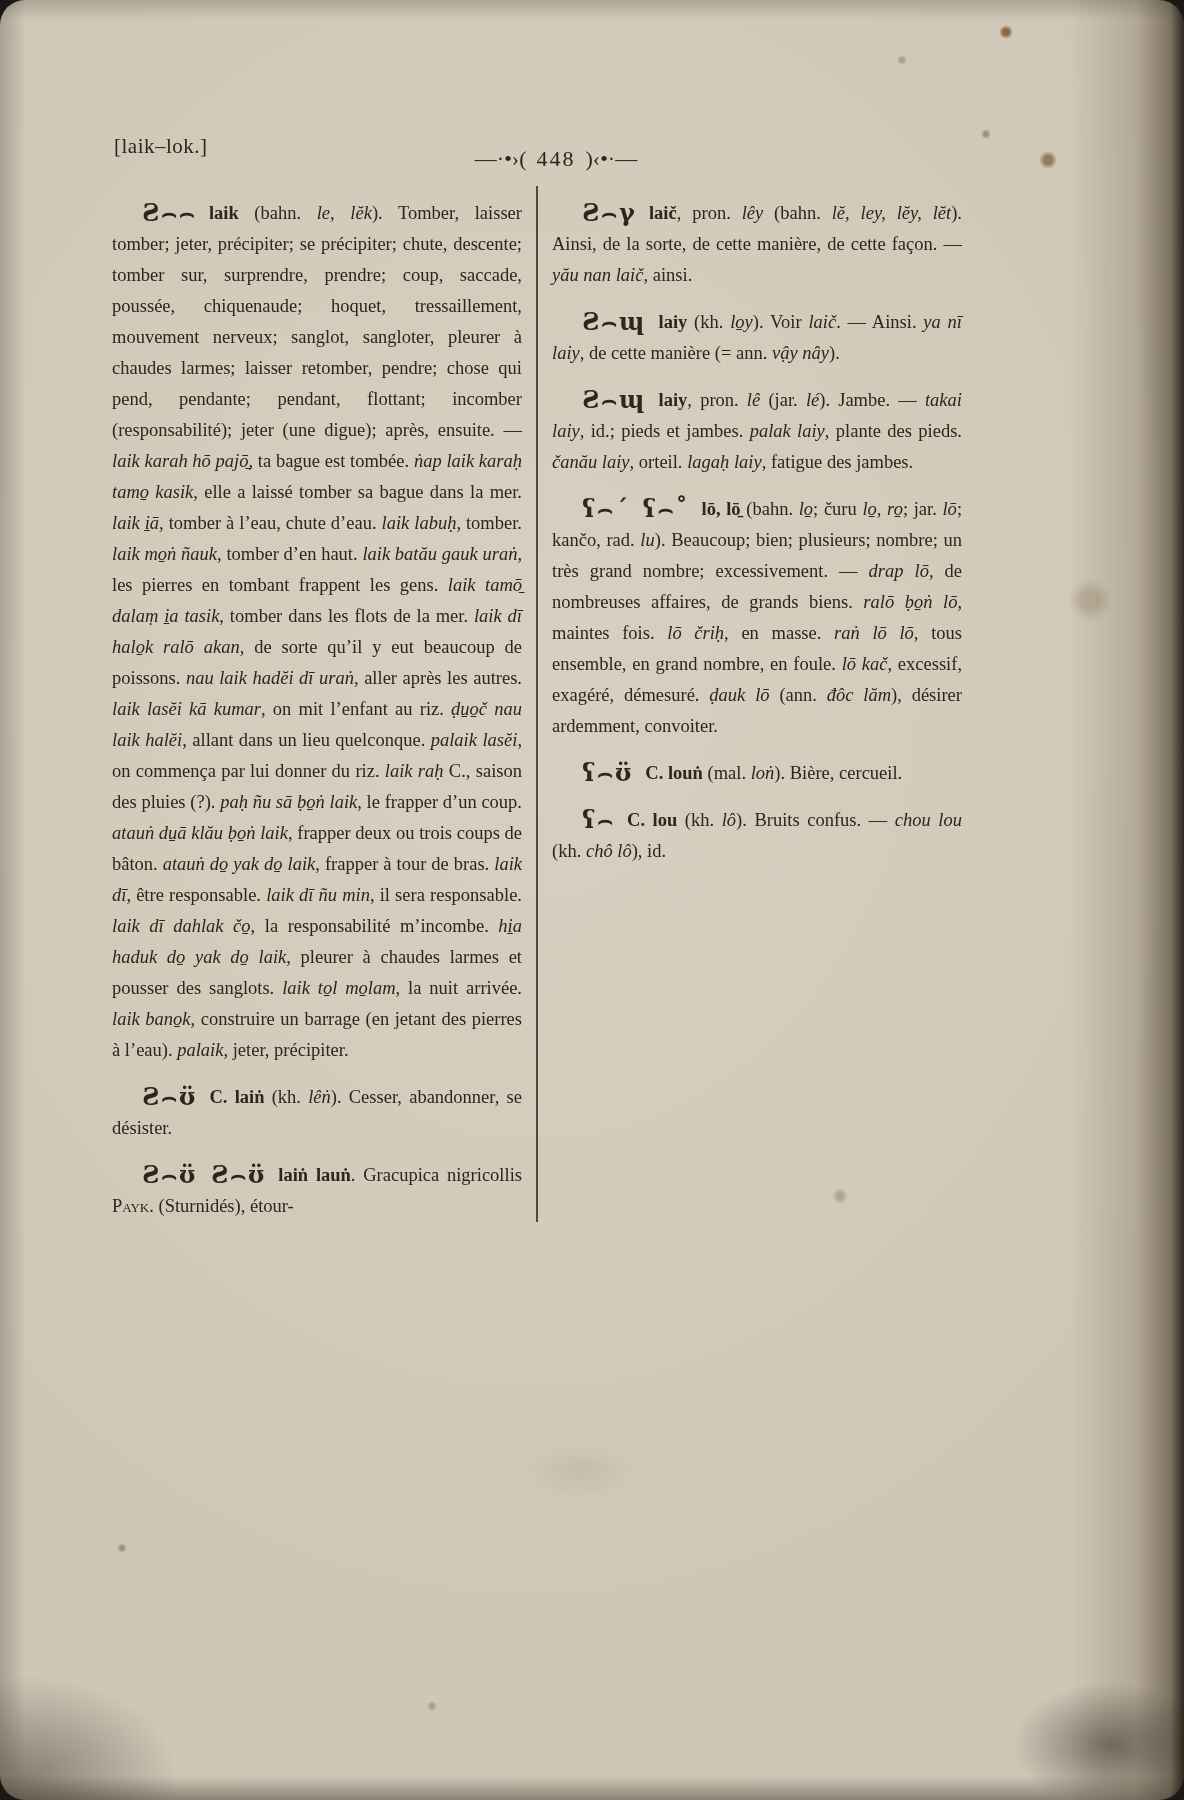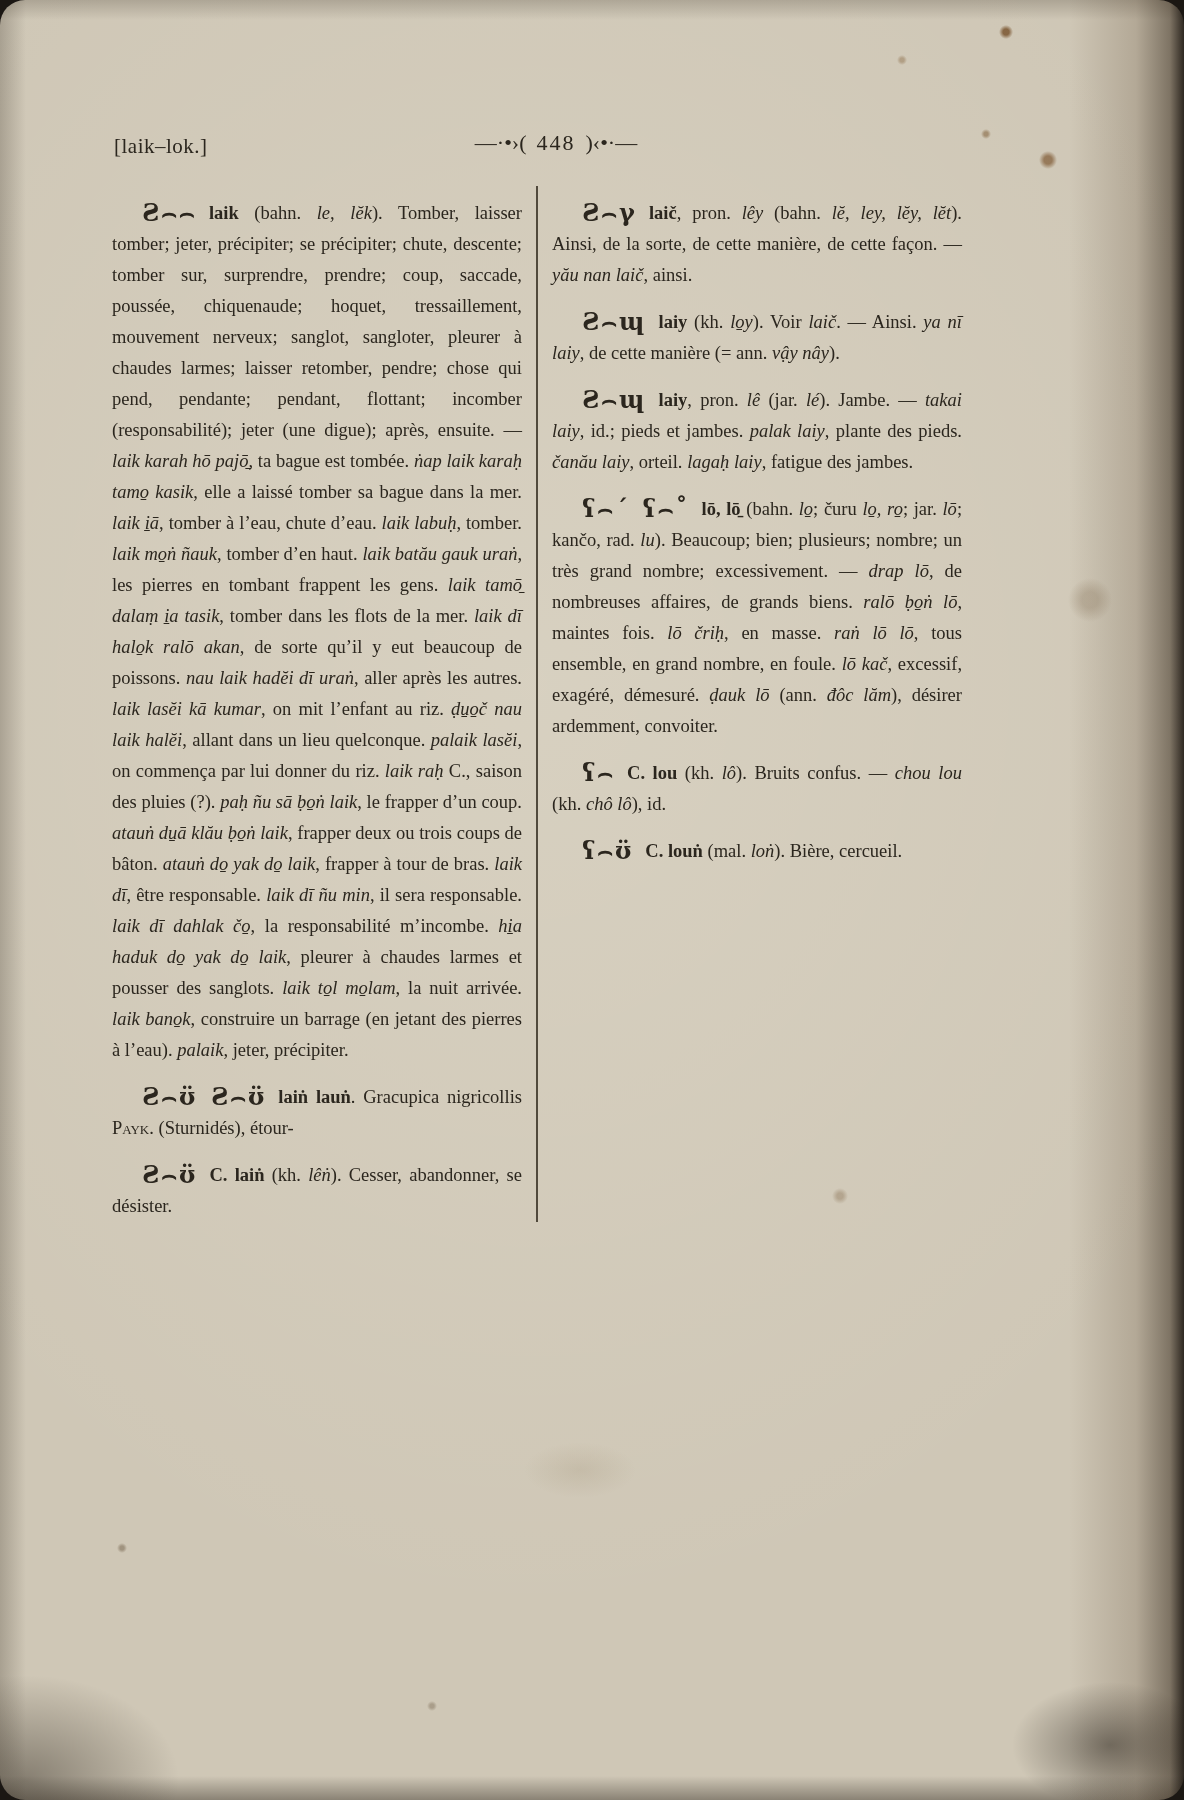--- a/index.html
+++ b/index.html
@@ -32,21 +32,21 @@
       radial-gradient(circle at 1090px 600px, rgba(100,75,45,.22) 0 8px, rgba(0,0,0,0) 22px),
       radial-gradient(circle at 840px 1196px, rgba(110,80,45,.30) 0 3px, rgba(0,0,0,0) 8px),
       radial-gradient(circle at 122px 1548px, rgba(90,70,45,.40) 0 2px, rgba(0,0,0,0) 5px),
       radial-gradient(circle at 432px 1706px, rgba(90,70,45,.32) 0 2px, rgba(0,0,0,0) 5px),
       radial-gradient(80px 40px at 580px 1470px, rgba(120,95,60,.12), rgba(0,0,0,0) 70%);
   }
   .content{position:absolute;left:112px;top:126px;width:852px;}
   .header{position:relative;height:48px;font-size:21px;}
   .section-label{position:absolute;left:2px;top:8px;letter-spacing:.5px;}
   .page-no{
-    position:absolute;left:0;top:4px;width:100%;text-align:center;
+    position:absolute;left:0;top:20px;width:100%;text-align:center;
     font-size:22px;transform:translateX(18px);white-space:nowrap;
   }
   .page-no .num{padding:0 10px;letter-spacing:2px;}
   .cols{display:flex;align-items:stretch;margin-top:12px;}
   .col{width:410px;font-size:18.5px;line-height:31px;text-align:justify;hyphens:auto;-webkit-hyphens:auto;}
   .divider{width:2px;background:rgba(58,50,38,.85);margin:0 14px;}
   .entry{margin:16px 0 0;text-indent:30px;}
   .entry:first-child{margin-top:12px;}
   .entry.continuation{text-indent:0;}
   .cham{
@@ -69,28 +69,28 @@
     <div class="header">
       <span class="section-label">[laik–lok.]</span>
       <span class="page-no">
         <span>―·•›(</span><span class="num">448</span><span>)‹•·―</span>
       </span>
     </div>
 
     <div class="cols">
       <div class="col">
           <p class="entry"><span class="cham">Ƨ⌢⌢</span><b class="head">laik</b><span class="seg-r"> (bahn. </span><span class="seg-i">le, lĕk</span><span class="seg-r">). Tomber, laisser tomber; jeter, précipiter; se précipiter; chute, descente; tomber sur, surprendre, prendre; coup, saccade, poussée, chiquenaude; hoquet, tressaillement, mouvement nerveux; sanglot, sangloter, pleurer à chaudes larmes; laisser retomber, pendre; chose qui pend, pendante; pendant, flottant; incomber (responsabilité); jeter (une digue); après, ensuite. — </span><span class="seg-i">laik karah hō pajō̱</span><span class="seg-r">, ta bague est tombée. </span><span class="seg-i">ṅap laik karaḥ tamo̱ kasik</span><span class="seg-r">, elle a laissé tomber sa bague dans la mer. </span><span class="seg-i">laik i̱ā</span><span class="seg-r">, tomber à l’eau, chute d’eau. </span><span class="seg-i">laik labuḥ</span><span class="seg-r">, tomber. </span><span class="seg-i">laik mo̱ṅ ñauk</span><span class="seg-r">, tomber d’en haut. </span><span class="seg-i">laik batău gauk uraṅ</span><span class="seg-r">, les pierres en tombant frappent les gens. </span><span class="seg-i">laik tamō̱ dalaṃ i̱a tasik</span><span class="seg-r">, tomber dans les flots de la mer. </span><span class="seg-i">laik dī halo̱k ralō akan</span><span class="seg-r">, de sorte qu’il y eut beaucoup de poissons. </span><span class="seg-i">nau laik hadĕi dī uraṅ</span><span class="seg-r">, aller après les autres. </span><span class="seg-i">laik lasĕi kā kumar</span><span class="seg-r">, on mit l’enfant au riz. </span><span class="seg-i">ḍu̱o̱č nau laik halĕi</span><span class="seg-r">, allant dans un lieu quelconque. </span><span class="seg-i">palaik lasĕi</span><span class="seg-r">, on commença par lui donner du riz. </span><span class="seg-i">laik raḥ</span><span class="seg-r"> C., saison des pluies (?). </span><span class="seg-i">paḥ ñu sā ḅo̱ṅ laik</span><span class="seg-r">, le frapper d’un coup. </span><span class="seg-i">atauṅ du̱ā klău ḅo̱ṅ laik</span><span class="seg-r">, frapper deux ou trois coups de bâton. </span><span class="seg-i">atauṅ do̱ yak do̱ laik</span><span class="seg-r">, frapper à tour de bras. </span><span class="seg-i">laik dī</span><span class="seg-r">, être responsable. </span><span class="seg-i">laik dī ñu min</span><span class="seg-r">, il sera responsable. </span><span class="seg-i">laik dī dahlak čo̱</span><span class="seg-r">, la responsabilité m’incombe. </span><span class="seg-i">hi̱a haduk do̱ yak do̱ laik</span><span class="seg-r">, pleurer à chaudes larmes et pousser des sanglots. </span><span class="seg-i">laik to̱l mo̱lam</span><span class="seg-r">, la nuit arrivée. </span><span class="seg-i">laik bano̱k</span><span class="seg-r">, construire un barrage (en jetant des pierres à l’eau). </span><span class="seg-i">palaik</span><span class="seg-r">, jeter, précipiter.</span></p>
+          <p class="entry"><span class="cham">Ƨ⌢ʊ̈</span><span class="pre-head">C. </span><b class="head">laiṅ</b><span class="seg-r"> (kh. </span><span class="seg-i">lêṅ</span><span class="seg-r">). Cesser, abandonner, se désister.</span></p>
           <p class="entry"><span class="cham">Ƨ⌢ʊ̈ Ƨ⌢ʊ̈</span><b class="head">laiṅ lauṅ</b><span class="seg-r">. Gracupica nigricollis </span><span class="seg-sc">Payk.</span><span class="seg-r"> (Sturnidés), étour-</span></p>
-          <p class="entry"><span class="cham">Ƨ⌢ʊ̈</span><span class="pre-head">C. </span><b class="head">laiṅ</b><span class="seg-r"> (kh. </span><span class="seg-i">lêṅ</span><span class="seg-r">). Cesser, abandonner, se désister.</span></p>
         </div>
       <div class="divider"></div>
       <div class="col">
           <p class="entry"><span class="cham">Ƨ⌢γ</span><b class="head">laič</b><span class="seg-r">, pron. </span><span class="seg-i">lêy</span><span class="seg-r"> (bahn. </span><span class="seg-i">lĕ, ley, lĕy, lĕt</span><span class="seg-r">). Ainsi, de la sorte, de cette manière, de cette façon. — </span><span class="seg-i">yău nan laič</span><span class="seg-r">, ainsi.</span></p>
           <p class="entry"><span class="cham">Ƨ⌢ɰ</span><b class="head">laiy</b><span class="seg-r"> (kh. </span><span class="seg-i">lo̱y</span><span class="seg-r">). Voir </span><span class="seg-i">laič</span><span class="seg-r">. — Ainsi. </span><span class="seg-i">ya nī laiy</span><span class="seg-r">, de cette manière (= ann. </span><span class="seg-i">vậy nây</span><span class="seg-r">).</span></p>
           <p class="entry"><span class="cham">Ƨ⌢ɰ</span><b class="head">laiy</b><span class="seg-r">, pron. </span><span class="seg-i">lê</span><span class="seg-r"> (jar. </span><span class="seg-i">lé</span><span class="seg-r">). Jambe. — </span><span class="seg-i">takai laiy</span><span class="seg-r">, id.; pieds et jambes. </span><span class="seg-i">palak laiy</span><span class="seg-r">, plante des pieds. </span><span class="seg-i">čanău laiy</span><span class="seg-r">, orteil. </span><span class="seg-i">lagaḥ laiy</span><span class="seg-r">, fatigue des jambes.</span></p>
           <p class="entry"><span class="cham">ʕ⌢ˊ ʕ⌢˚</span><b class="head">lō, lō̱</b><span class="seg-r"> (bahn. </span><span class="seg-i">lo̱</span><span class="seg-r">; čuru </span><span class="seg-i">lo̱, ro̱</span><span class="seg-r">; jar. </span><span class="seg-i">lō</span><span class="seg-r">; kančo, rad. </span><span class="seg-i">lu</span><span class="seg-r">). Beaucoup; bien; plusieurs; nombre; un très grand nombre; excessivement. — </span><span class="seg-i">drap lō</span><span class="seg-r">, de nombreuses affaires, de grands biens. </span><span class="seg-i">ralō ḅo̱ṅ lō</span><span class="seg-r">, maintes fois. </span><span class="seg-i">lō čriḥ</span><span class="seg-r">, en masse. </span><span class="seg-i">raṅ lō lō</span><span class="seg-r">, tous ensemble, en grand nombre, en foule. </span><span class="seg-i">lō kač</span><span class="seg-r">, excessif, exagéré, démesuré. </span><span class="seg-i">ḍauk lō</span><span class="seg-r"> (ann. </span><span class="seg-i">đôc lăm</span><span class="seg-r">), désirer ardemment, convoiter.</span></p>
+          <p class="entry"><span class="cham">ʕ⌢ʊ̈</span><span class="pre-head">C. </span><b class="head">louṅ</b><span class="seg-r"> (mal. </span><span class="seg-i">loṅ</span><span class="seg-r">). Bière, cercueil.</span></p>
           <p class="entry"><span class="cham">ʕ⌢</span><span class="pre-head">C. </span><b class="head">lou</b><span class="seg-r"> (kh. </span><span class="seg-i">lô</span><span class="seg-r">). Bruits confus. — </span><span class="seg-i">chou lou</span><span class="seg-r"> (kh. </span><span class="seg-i">chô lô</span><span class="seg-r">), id.</span></p>
-          <p class="entry"><span class="cham">ʕ⌢ʊ̈</span><span class="pre-head">C. </span><b class="head">louṅ</b><span class="seg-r"> (mal. </span><span class="seg-i">loṅ</span><span class="seg-r">). Bière, cercueil.</span></p>
         </div>
     </div>
 
   </div>
 </div>
 
 </body></html>

